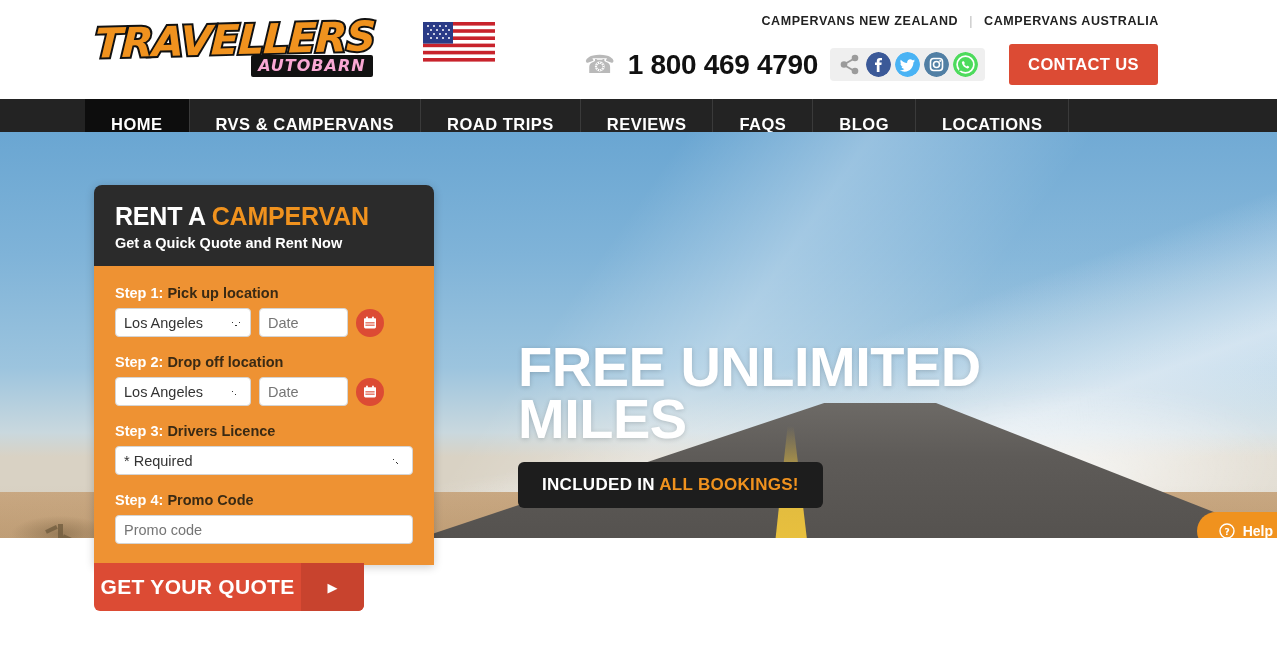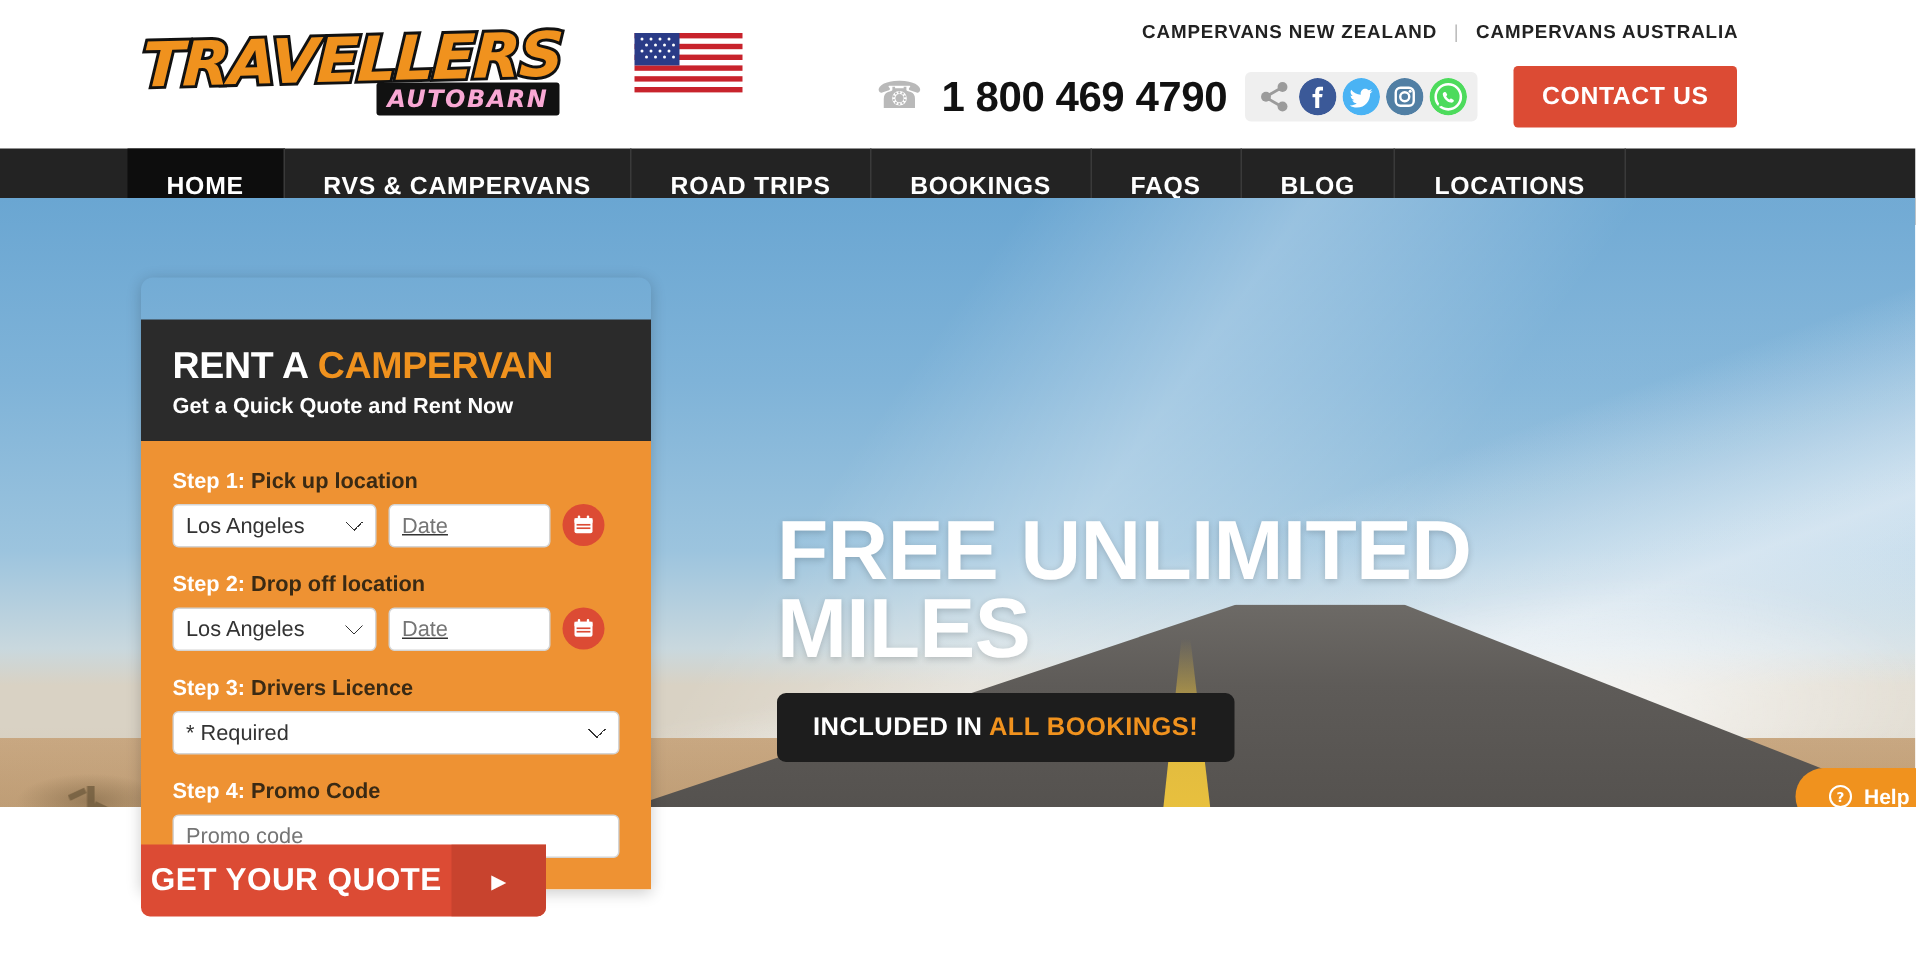--- a/index.html
+++ b/index.html
@@ -156,33 +156,33 @@
     color: #fff; display: inline-block; white-space: nowrap;
   }
   .hero-badge .hl { color: #F0921E; }
 
   
   .panel {
     position: absolute; left: 94px; top: 185px; width: 340px;
     border-radius: 8px 8px 0 0; overflow: hidden;
     box-shadow: 0 2px 10px rgba(0,0,0,.2);
   }
-  .panel-head { background: #2b2b2b; padding: 17px 21px 15px 21px; margin-top: 28px; }
+  .panel-head { background: #2b2b2b; padding: 17px 21px 15px 21px; }
   .panel-title {
     font-size: 25px; font-weight: bold; color: #fff; letter-spacing: -.2px;
   }
   .panel-title .hl { color: #F0921E; }
   .panel-sub { font-size: 14.5px; font-weight: bold; color: #fff; margin-top: 4px; }
 
   .panel-body { background: #EE9233; padding: 19px 21px 21px 21px; }
   .step-label {
     font-size: 14.5px; font-weight: bold; color: #3a2a14; margin-bottom: 7px;
   }
   .step-label .num { color: #ffffff; }
-  .row { display: flex; gap: 8px; margin-bottom: 17px; }
+  .row { display: flex; align-items: center; gap: 8px; margin-bottom: 17px; }
   select.loc, input.txt {
     font-family: "Liberation Sans", sans-serif;
     font-size: 14.5px; color: #333;
     background: #fff; border: 1px solid #d4d4d4; border-radius: 4px;
     height: 29px; padding: 0 8px; outline: none;
   }
   select.loc {
     width: 136px; appearance: none; -webkit-appearance: none;
     background-image:
       linear-gradient(45deg, transparent 50%, #333 50%, #333 58%, transparent 58%),
@@ -197,21 +197,21 @@
     background: #fff; border: 1px solid #d4d4d4; border-radius: 4px;
     height: 29px; padding: 0 8px; outline: none;
     appearance: none; -webkit-appearance: none;
     background-image:
       linear-gradient(45deg, transparent 50%, #333 50%, #333 58%, transparent 58%),
       linear-gradient(135deg, transparent 42%, #333 42%, #333 50%, transparent 50%);
     background-position: right 14px center, right 8px center;
     background-size: 6px 6px, 6px 6px;
     background-repeat: no-repeat;
   }
-  input.date { width: 108px; text-decoration: underline; }
+  input.date { width: 89px; }
   input.promo { width: 100%; }
   .cal {
     width: 28px; height: 28px; border-radius: 50%;
     background: #DC4B34; display: flex; align-items: center; justify-content: center;
     cursor: pointer; flex: none;
   }
   .quote-btn {
     position: absolute; left: 94px; top: 563px; width: 270px; height: 48px;
     background: #DC4B34; border: none; border-radius: 0 0 6px 6px;
     display: flex; align-items: center; cursor: pointer; padding: 0;
@@ -325,21 +325,21 @@
       </div>
 
       <button class="contact-btn">CONTACT US</button>
     </div>
   </div>
 
   <nav class="nav">
     <div class="nav-item active">HOME</div>
     <div class="nav-item">RVS &amp; CAMPERVANS</div>
     <div class="nav-item">ROAD TRIPS</div>
-    <div class="nav-item">BOOKINGS</div>
+    <div class="nav-item">REVIEWS</div>
     <div class="nav-item">FAQS</div>
     <div class="nav-item">BLOG</div>
     <div class="nav-item">LOCATIONS</div>
   </nav>
 
   <div class="hero">
     <div class="hero-sky"></div>
     <div class="hero-cloudA"></div>
     <div class="hero-cloudB"></div>
 

